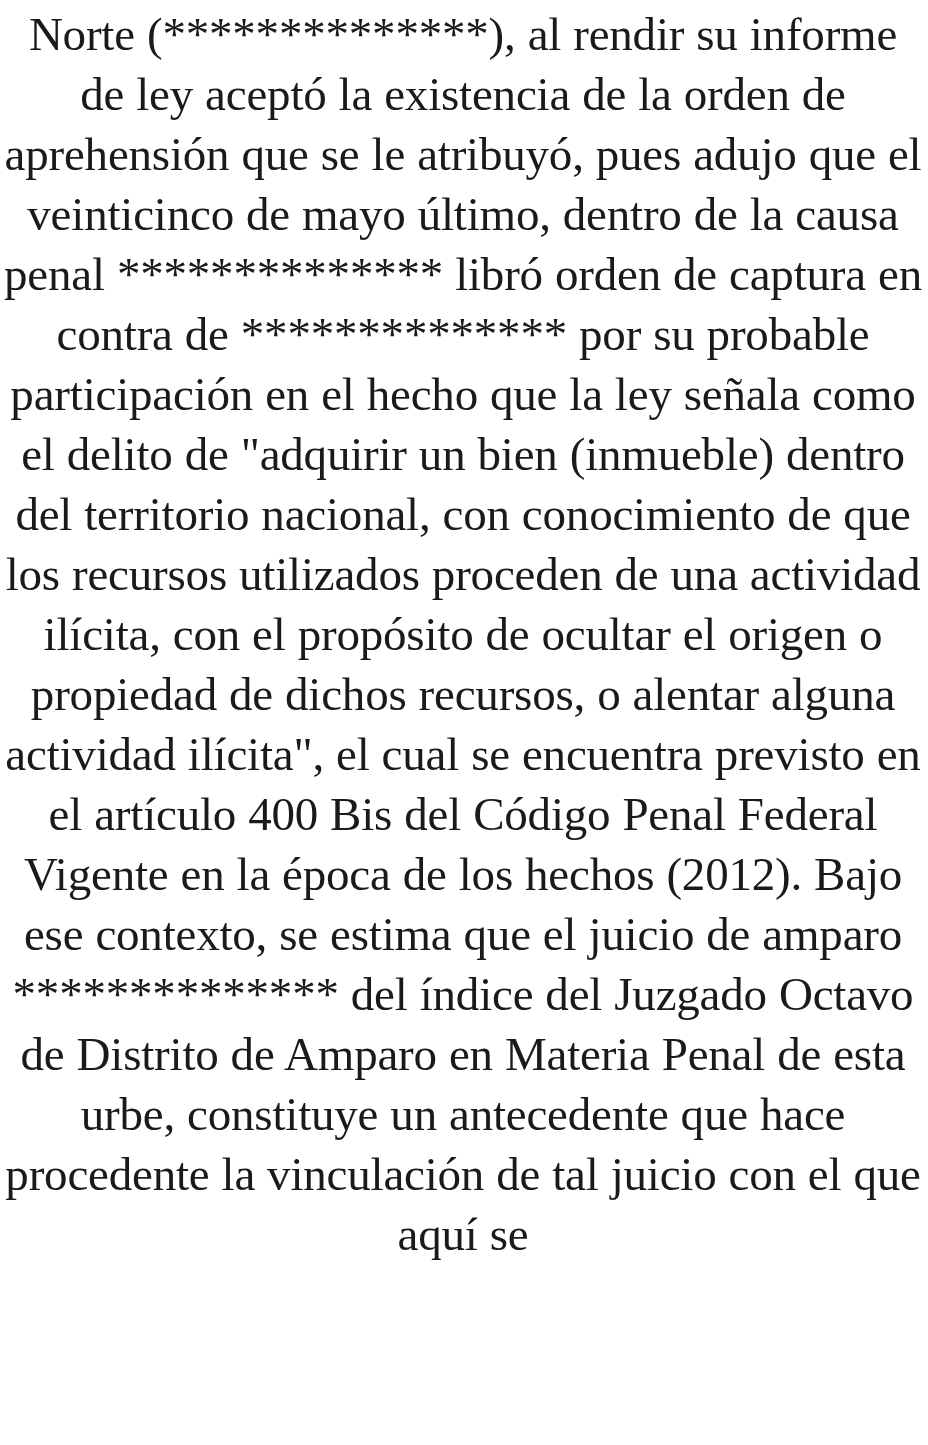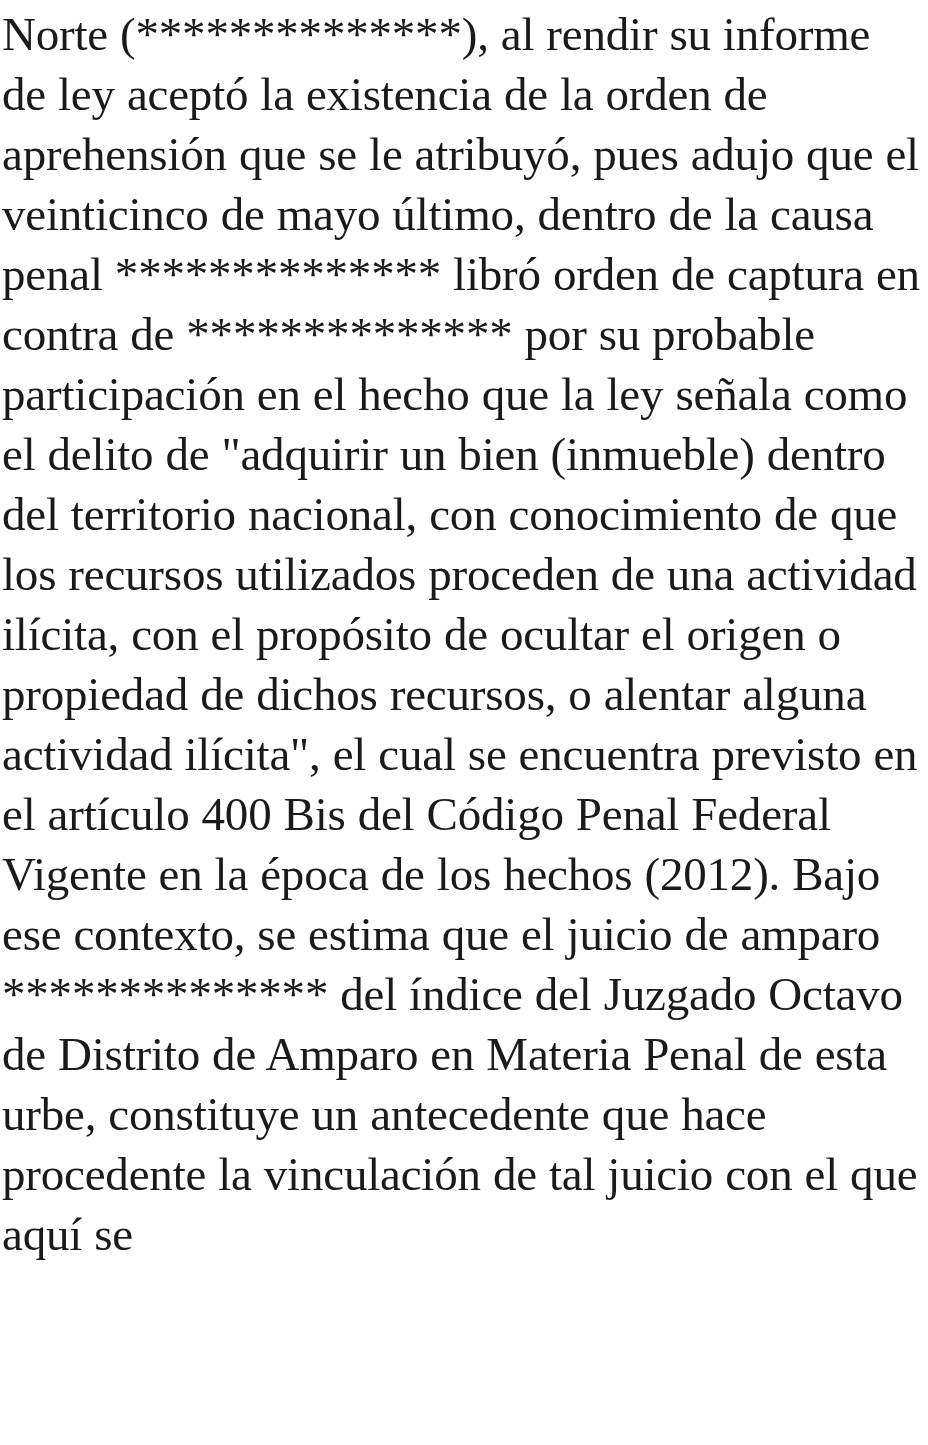--- a/index.html
+++ b/index.html
@@ -18,21 +18,21 @@
     width: 928px;
     height: 1445px;
     padding: 0px 4px 0px 2px;
     background: #ffffff;
   }
   .doc-text {
     font-family: "Liberation Serif", "DejaVu Serif", serif;
     font-size: 47px;
     line-height: 60px;
     color: #1a1a1a;
-    text-align: left;
+    text-align: center;
     letter-spacing: -0.2px;
     word-spacing: 0.5px;
     white-space: pre-wrap;
     margin: 0;
     padding-top: 4px;
   }
 </style>
 </head>
 <body>
 

